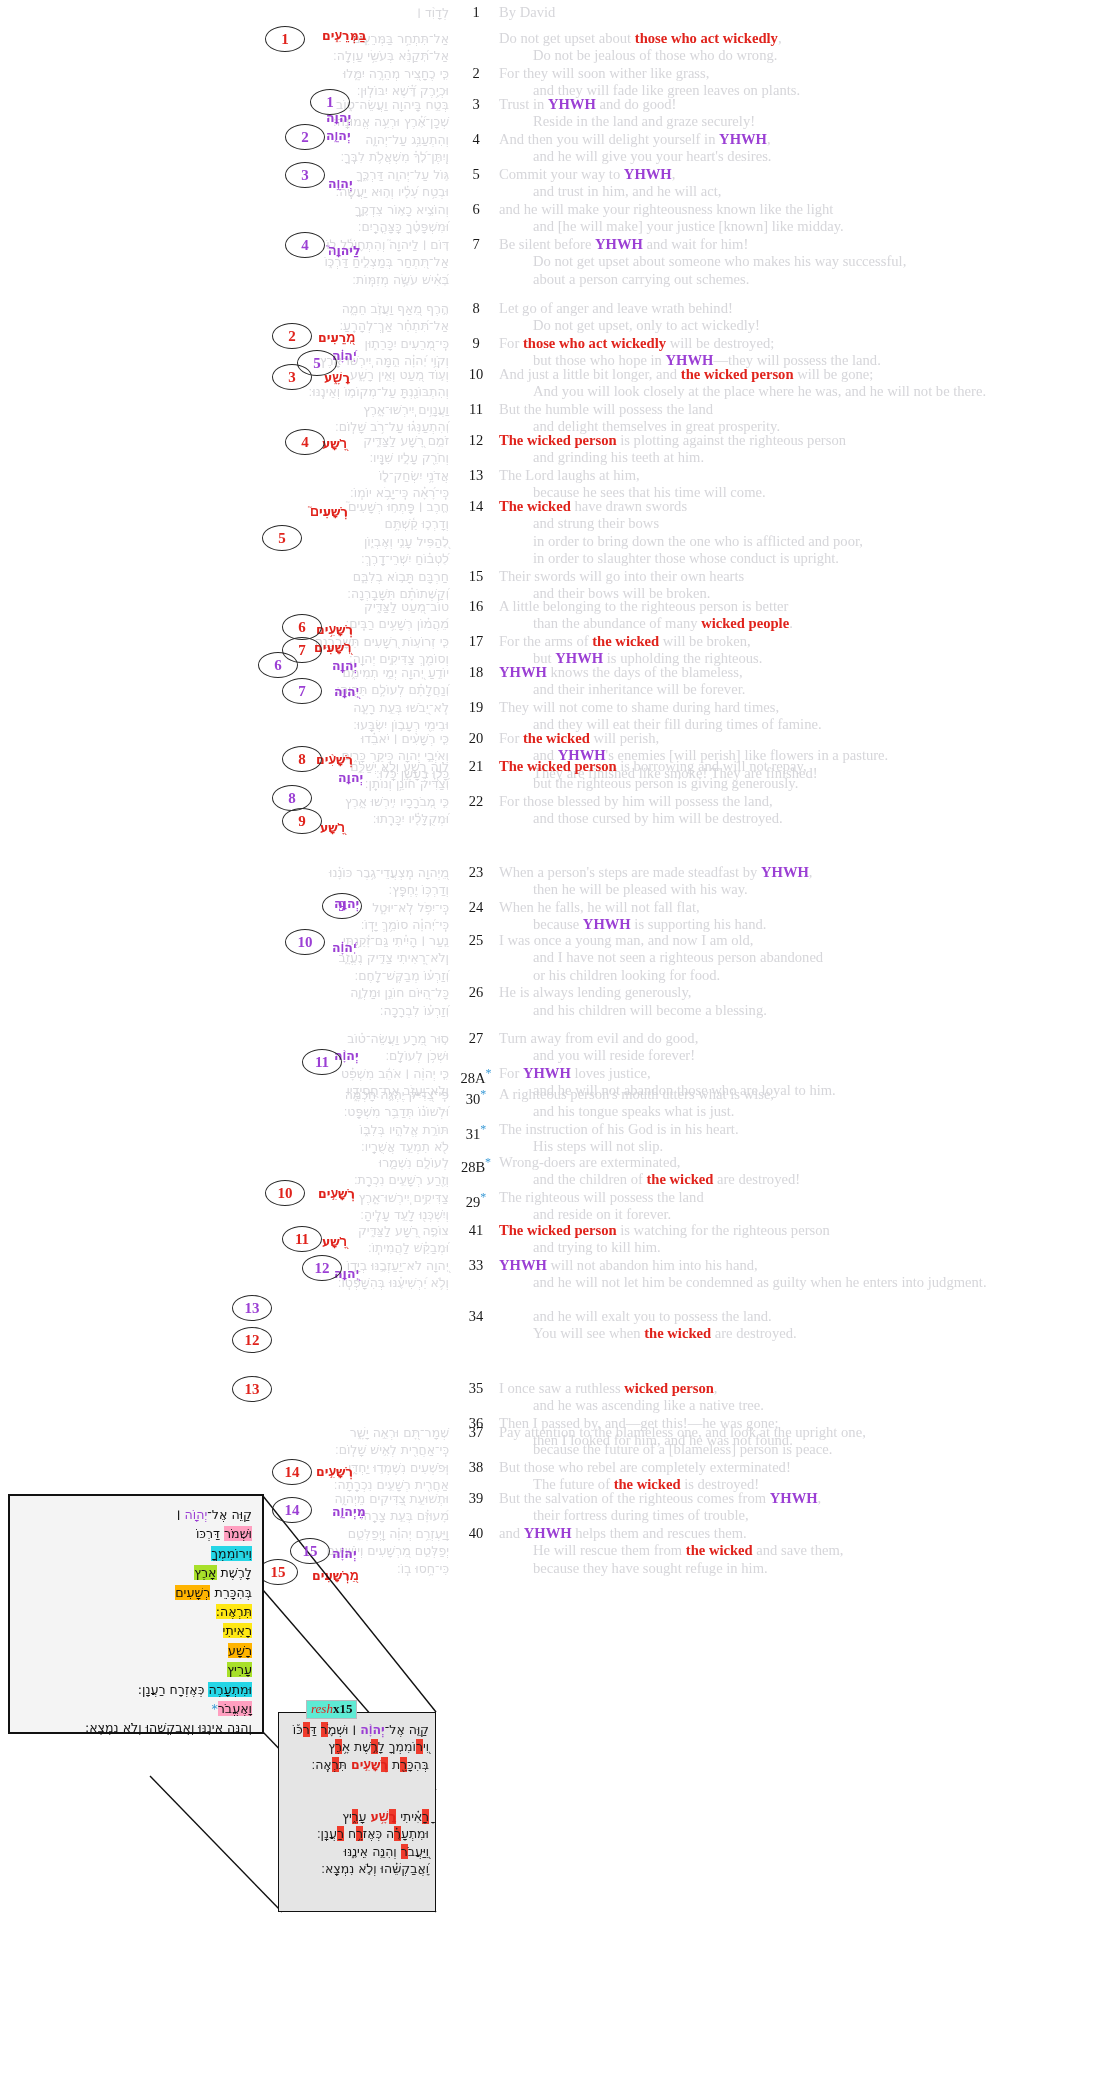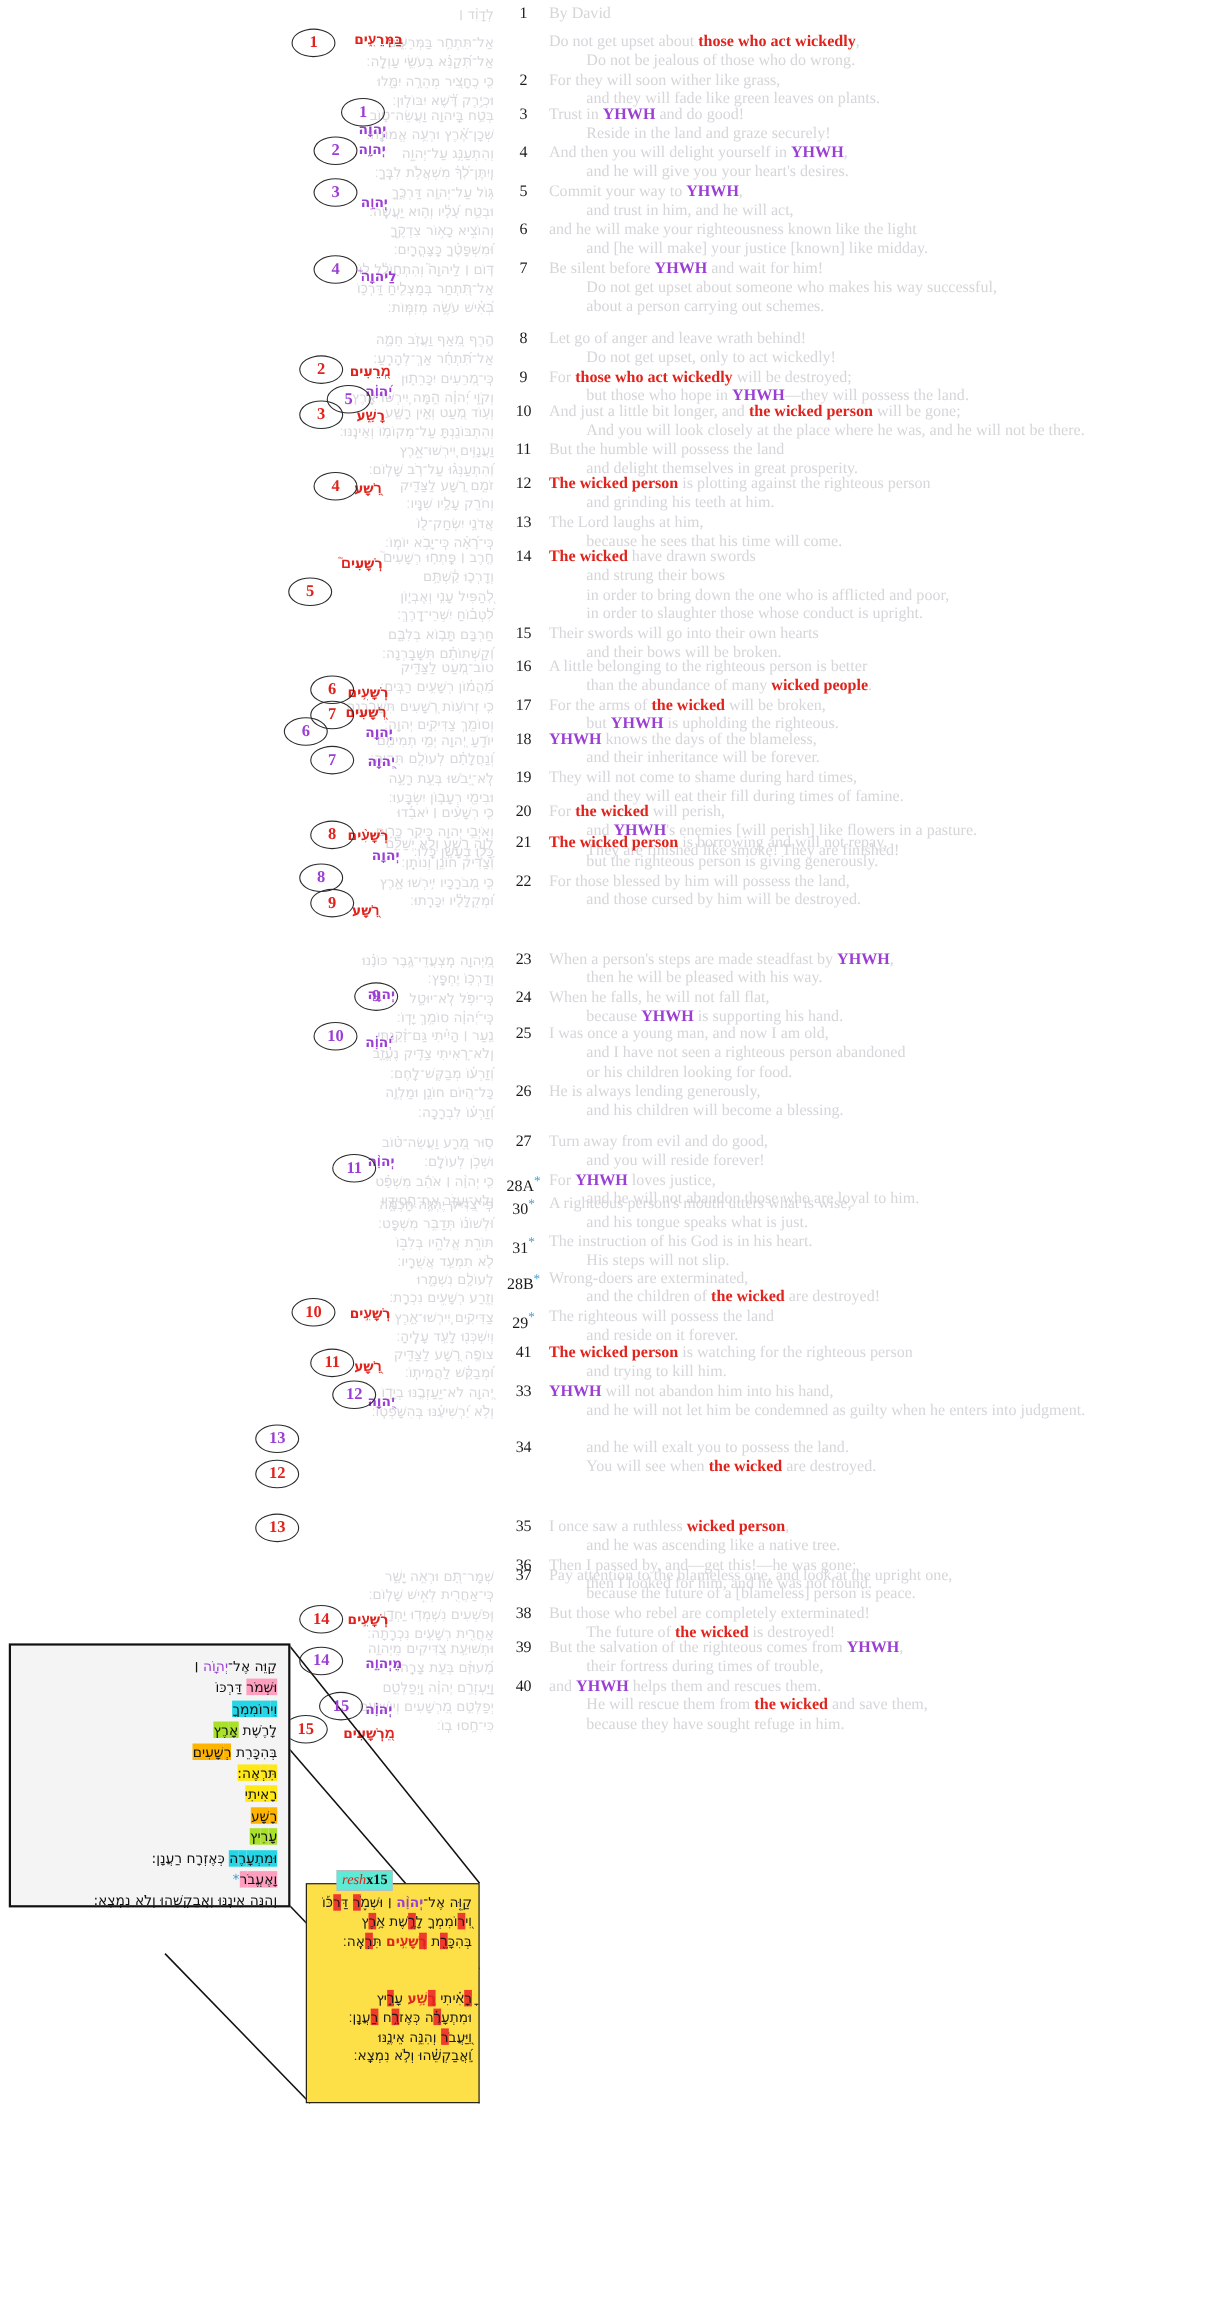--- a/index.html
+++ b/index.html
@@ -90,21 +90,21 @@
   }
   .marker.red { color: #e0231c; }
   .marker.pur { color: #9b3fd4; }
 
   
   #resh-box {
     position: absolute;
     left: 278px; top: 1712px;
     width: 158px; height: 200px;
     border: 1.6px solid #111;
-    background: #fde047;
+    background: #e5e5e5;
     z-index: 5;
   }
   #resh-label {
     position: absolute;
     left: 306px; top: 1700px;
     border: 1.3px solid #b9bbbf;
     background: #5eead4;
     padding: 0px 4px 1px 4px;
     font-family: "Liberation Serif", serif;
     font-size: 13px;

